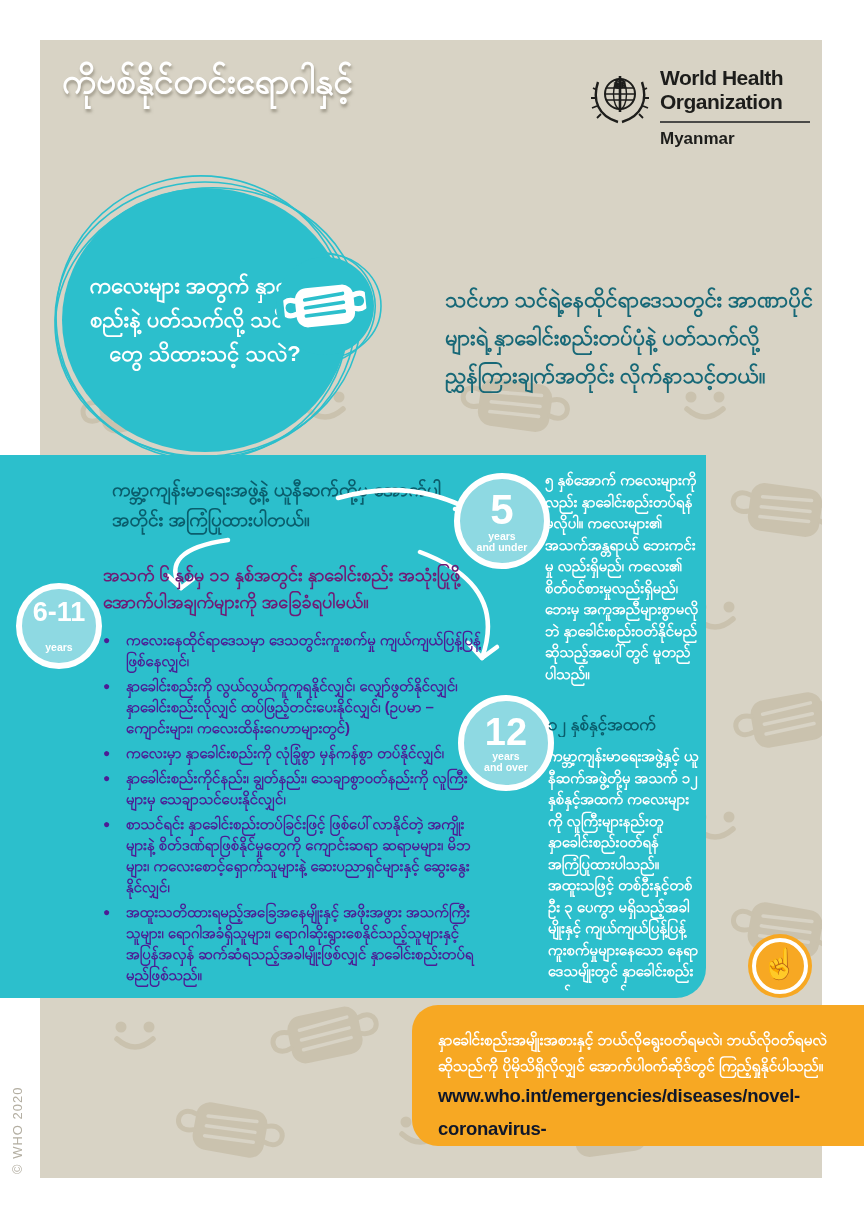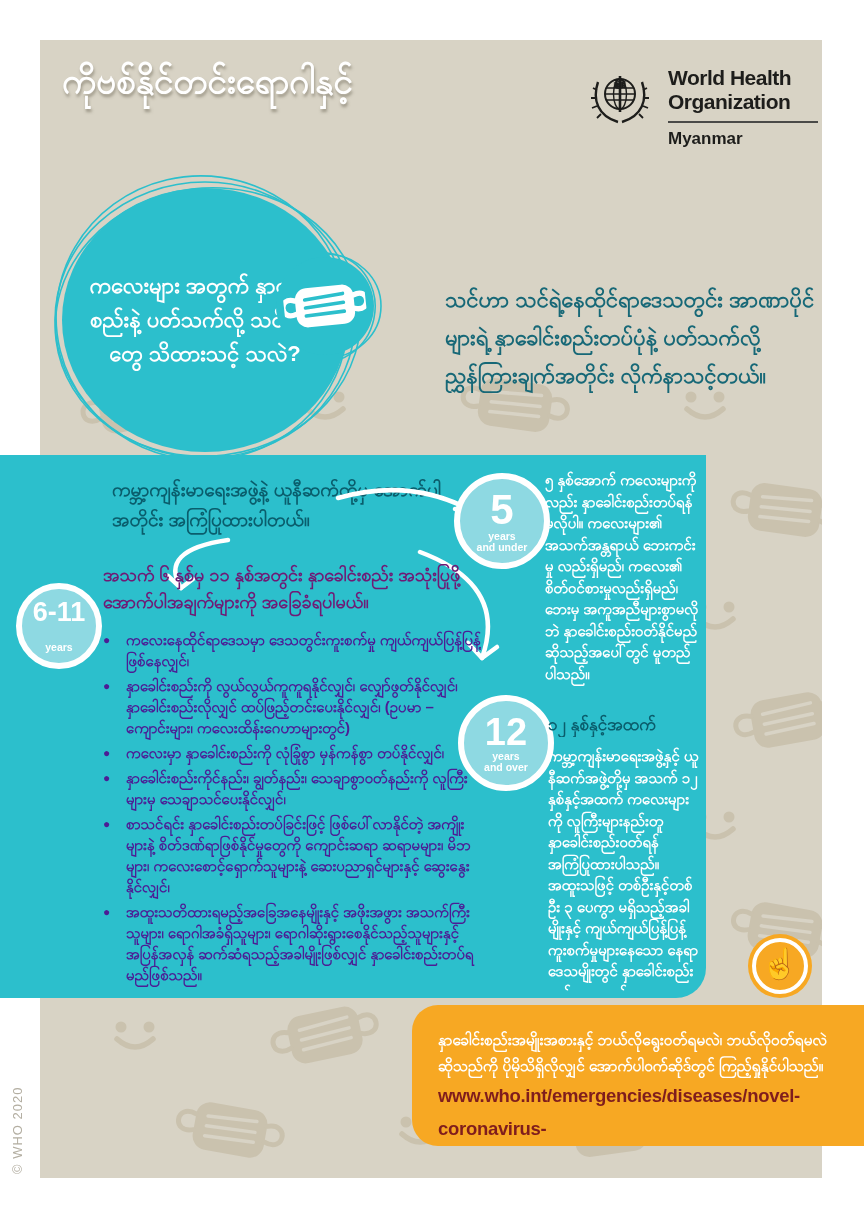--- a/index.html
+++ b/index.html
@@ -11,41 +11,41 @@
   .pattern-svg { position:absolute; left:0; top:0; }
 
   .title { position:absolute; left:62px; top:52px; width:520px; }
   .title .t1 { font-size:35px; font-weight:bold; color:#ffffff;
                text-shadow:1px 3px 3px rgba(110,104,88,.55); line-height:58px; }
   .title .t2 { font-size:35px; font-weight:bold; color:#38bfca;
                text-shadow:1px 3px 3px rgba(110,104,88,.45); line-height:56px; }
 
   .who-logo { position:absolute; left:588px; top:66px; display:flex; }
   .who-emblem { width:64px; height:64px; }
-  .who-text { margin-left:16px; color:#1d1d1b; }
+  .who-text { margin-left:8px; color:#1d1d1b; }
   .who-text .org { font-size:21px; font-weight:bold; line-height:24px; letter-spacing:-0.5px; }
   .who-rule { width:150px; height:2px; background:#4a4a48; margin:7px 0 6px 0; }
   .who-country { font-size:17px; font-weight:bold; }
 
   .sketch-svg { position:absolute; left:30px; top:160px; pointer-events:none; }
 
   .bubble { position:absolute; left:62px; top:188px; width:286px; height:264px;
             background:#2cbfcc; border-radius:50%; display:flex; align-items:center;
             justify-content:center; overflow:hidden; }
   .bubble p { width:232px; text-align:center; color:#ffffff; font-weight:bold;
               font-size:22px; line-height:34px; max-height:240px; overflow:hidden; }
 
   .mask-circle { position:absolute; left:276px; top:257px; width:98px; height:98px;
                  background:#2cbfcc; border-radius:50%; display:flex; align-items:center;
                  justify-content:center; }
   .mask-circle svg { transform:rotate(-6deg); }
 
   .intro-right { position:absolute; left:445px; top:281px; width:392px; height:162px;
                  color:#176877; font-weight:bold; font-size:22px; line-height:38px;
-                 overflow:hidden; }
+                 overflow:hidden;font-family:Liberation Serif, serif; }
 
   .panel { position:absolute; left:0; top:455px; width:706px; height:543px;
            background:#2cbfcc; border-radius:0 0 30px 0; overflow:hidden; }
   .panel-intro { position:absolute; left:112px; top:20px; width:352px; height:92px;
                  color:#0a5d6c; font-weight:bold; font-size:19px; line-height:30px; overflow:hidden; }
   .arrows { position:absolute; left:0; top:0; pointer-events:none; }
 
   .age-badge { position:absolute; border-radius:50%; background:#8ed9e2;
                border:6px solid #ffffff; display:flex; flex-direction:column;
                align-items:center; justify-content:center; color:#ffffff; }
@@ -71,21 +71,21 @@
   .col5  { left:545px; top:14px;  width:154px; height:232px; }
   .head12 { position:absolute; left:548px; top:258px; width:150px; height:24px;
             color:#0a5d6c; font-weight:bold; font-size:17px; overflow:hidden; }
   .col12 { left:548px; top:290px; width:154px; height:246px; }
 
   .footer-box { position:absolute; left:412px; top:1005px; width:452px; height:141px;
                 background:#f7a823; border-radius:26px 0 0 26px;
                 padding:22px 30px 0 26px; overflow:hidden; }
   .footer-note { color:#ffffff; font-weight:bold; font-size:15.5px; line-height:26px;
                  height:52px; overflow:hidden; }
-  .footer-url { color:#7f1d1d; font-weight:bold; font-size:18.5px; line-height:33px;
+  .footer-url { color:#0f172a; font-weight:bold; font-size:18.5px; line-height:33px;
                 letter-spacing:-0.3px; }
 
   .hand-circle { position:absolute; left:748px; top:934px; width:64px; height:64px;
                  background:#f7a823; border-radius:50%; display:flex; align-items:center;
                  justify-content:center; }
   .hand-ring { position:absolute; inset:4px; border:4px solid #ffffff; border-radius:50%; }
   .hand-glyph { color:#ffffff; font-size:30px; line-height:1; position:relative; top:-2px; }
 
   .copyright { position:absolute; left:10px; top:1174px; transform:rotate(-90deg);
                transform-origin:0 0; color:#b3aea1; font-size:13px; letter-spacing:1px;

